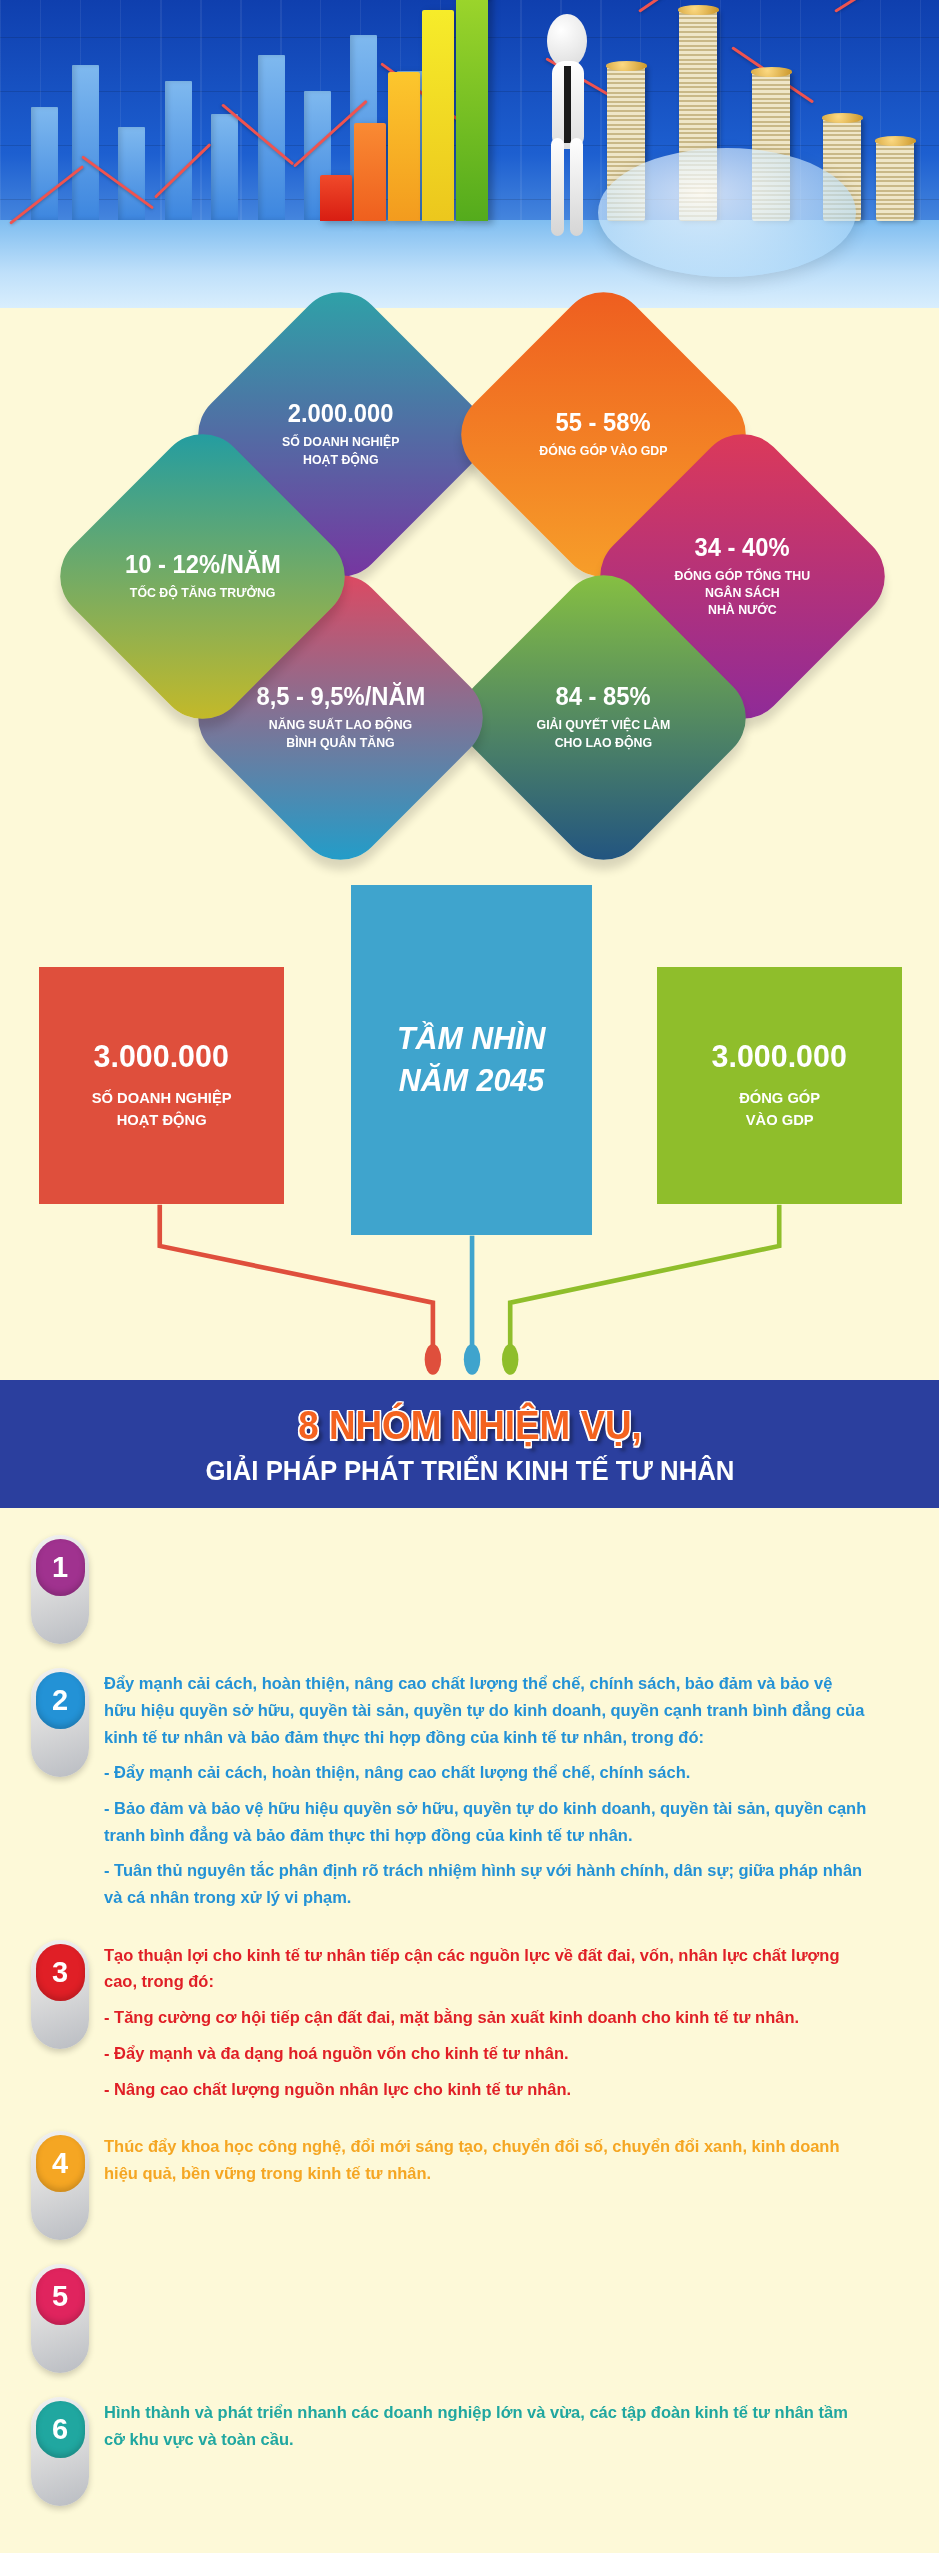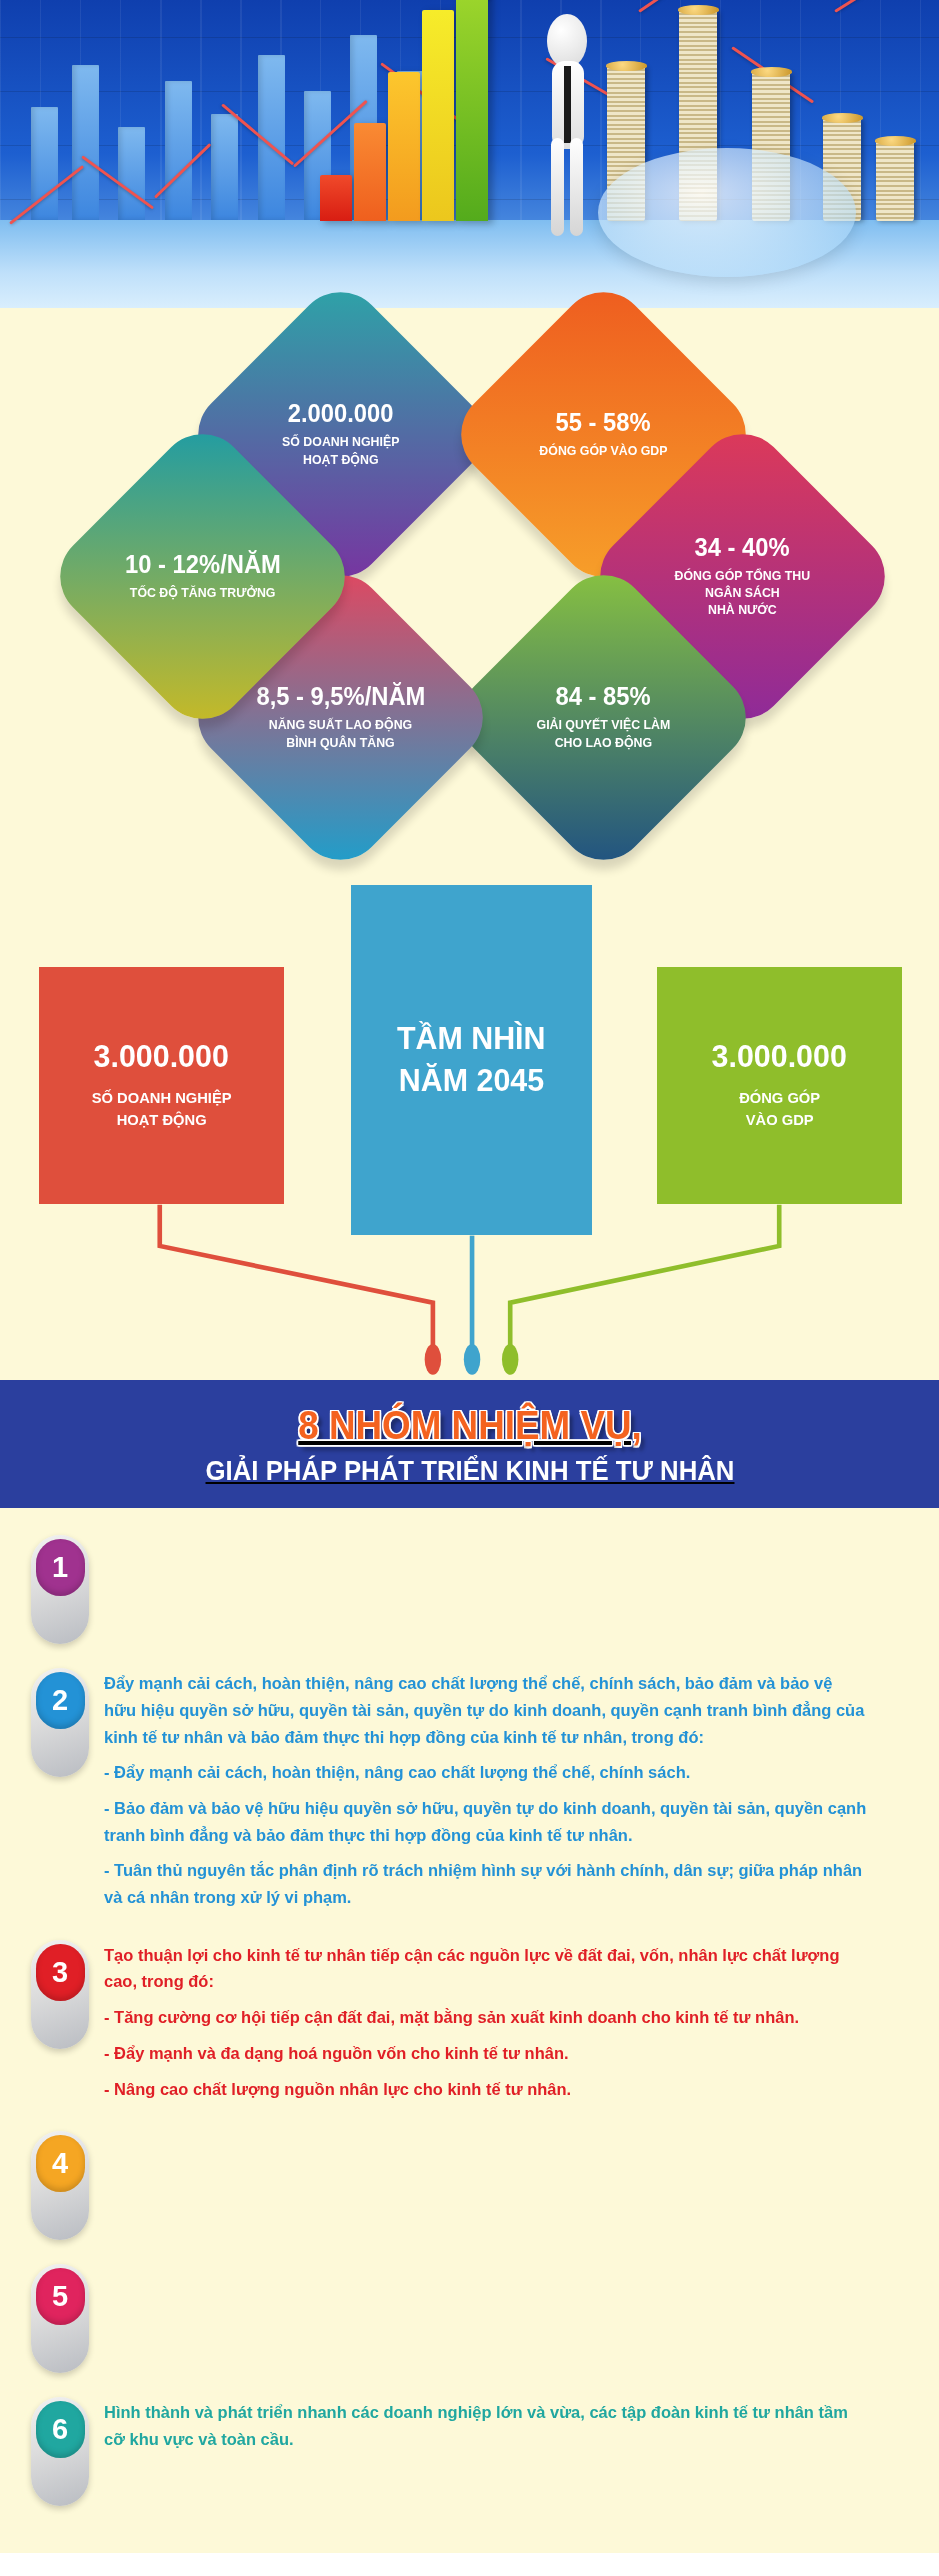--- a/index.html
+++ b/index.html
@@ -76,27 +76,27 @@
 
   
   .vision { position:relative; width:940px; height:495px; background:#fdf9d8; }
   .v-card { position:absolute; display:flex; flex-direction:column; align-items:center;
             justify-content:center; color:#fff; text-align:center; padding:14.4px 8.2px; }
   .v-card .num { font-size:32px; font-weight:bold; line-height:1.05;
       font-family:"Liberation Sans Narrow","Liberation Sans",sans-serif; transform:scaleX(.95); }
   .v-card .lbl { font-size:15.5px; font-weight:bold; line-height:1.45; margin-top:13.4px;
       font-family:"Liberation Sans Narrow","Liberation Sans",sans-serif; transform:scaleX(.95); }
   .v-mid { position:absolute; left:351px; top:0px; width:241px; height:350px; background:#3fa4cd;
-           display:flex; flex-direction:column; align-items:center; justify-content:center; }
+           display:flex; flex-direction:column; align-items:center; justify-content:center;font-style:italic; }
   .v-mid .l { color:#fff; font-weight:bold; font-size:32px; line-height:1.3;
       font-family:"Liberation Sans Narrow","Liberation Sans",sans-serif; transform:scaleX(.95); }
   .connectors { position:absolute; left:0; top:0; width:940px; height:495px; pointer-events:none; }
 
   
-  .banner { background:#2b3f9e; padding:24px 0 20.6px 0; text-align:center;text-decoration:underline; }
+  .banner { background:#2b3f9e; padding:24px 0 20.6px 0; text-align:center; }
   .banner .h1 { color:#f4621f; font-weight:bold; font-size:40px; line-height:1.05;
       font-family:"Liberation Sans Narrow","Liberation Sans",sans-serif; transform:scaleX(.92);
       text-shadow: -1.5px 0 0 #fff, 1.5px 0 0 #fff, 0 -1.5px 0 #fff, 0 1.5px 0 #fff,
                    -1.5px -1.5px 0 #fff, 1.5px -1.5px 0 #fff, -1.5px 1.5px 0 #fff, 1.5px 1.5px 0 #fff,
                    5.2px 5.2px 4.1px rgba(0,0,0,.35); }
   .banner .h2 { color:#ffffff; font-weight:bold; font-size:28px; line-height:1.2; margin-top:8.2px;
       font-family:"Liberation Sans Narrow","Liberation Sans",sans-serif; transform:scaleX(.92); }
 
   
   .tasks { background:#fdf9d8; padding:27px 0 23px 0; }
@@ -269,20 +269,23 @@
           <p class="sub" style="color: rgb(224, 31, 38);">- Đẩy mạnh và đa dạng hoá nguồn vốn cho kinh tế tư nhân.</p>
           <p class="sub" style="color: rgb(224, 31, 38);">- Nâng cao chất lượng nguồn nhân lực cho kinh tế tư nhân.</p>
         </div>
       </div>
       <div class="task">
         <div class="badge-wrap">
           <div class="badge-outer">
             <div class="badge-inner" style="background: rgb(245, 166, 35);">4</div>
           </div>
         </div>
+        <div class="task-body">
+          <p style="color: rgb(245, 166, 35);">Thúc đẩy khoa học công nghệ, đổi mới sáng tạo, chuyển đổi số, chuyển đổi xanh, kinh doanh hiệu quả, bền vững trong kinh tế tư nhân.</p>
+        </div>
       </div>
       <div class="task">
         <div class="badge-wrap">
           <div class="badge-outer">
             <div class="badge-inner" style="background: rgb(224, 36, 94);">5</div>
           </div>
         </div>
       </div>
       <div class="task">
         <div class="badge-wrap">

